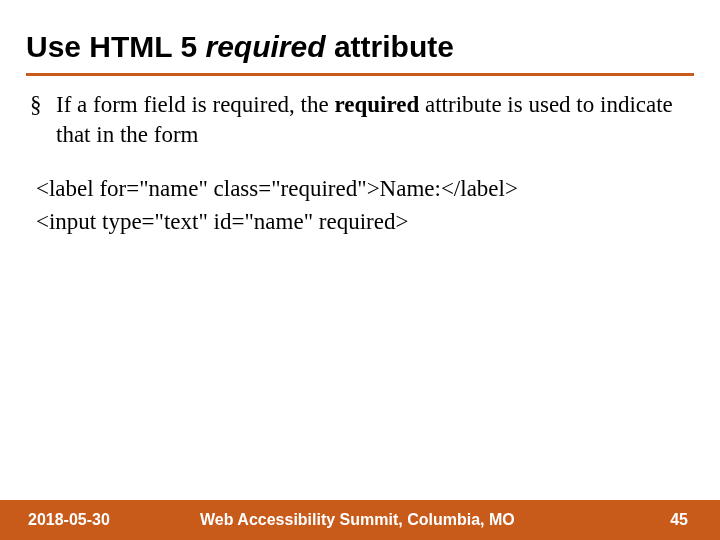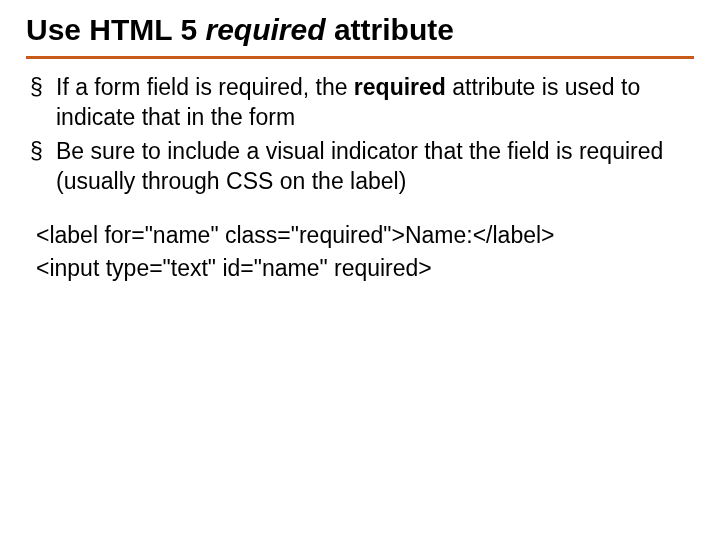--- a/index.html
+++ b/index.html
@@ -18,31 +18,33 @@
     flex-direction: column;
   }
   .title-area {
     padding: 12px 26px 4px 26px;
   }
   .title {
     font-size: 30px;
     font-weight: bold;
     color: #000;
     line-height: 1.2;
+    margin-top: 17px;
   }
   .title .ital { font-style: italic; }
   .rule {
     height: 3px;
     background: #c85a1a;
     margin: 4px 26px 0 26px;
   }
   .content {
     flex: 1;
     padding: 14px 30px 0 30px;
     color: #000;
+    font-family: Liberation Serif, serif;
   }
   .bullets {
     list-style: none;
     margin-bottom: 22px;
   }
   .bullets li {
     position: relative;
     padding-left: 26px;
     font-size: 23px;
     line-height: 1.3;
@@ -83,20 +85,24 @@
 <body>
 
 <div class="slide">
   <div class="title-area">
     <h1 class="title"><span>Use HTML 5 </span><span class="ital">required </span><span>attribute</span></h1>
   </div>
   <div class="rule"></div>
   <div class="content">
     <ul class="bullets">
       <li><span>If a form field is required, the </span><span class="bold">required</span><span> attribute is used to indicate that in the form</span></li>
-      <li><span>Be sure to include a visual indicator that the field is required (usually through CSS on the label)</span><span class="bold"></span><span></span></li>
     </ul>
     <div class="example">
       <div>&lt;label for="name" class="required"&gt;Name:&lt;/label&gt;</div>
       <div>&lt;input type="text" id="name" required&gt;</div>
     </div>
   </div>
+  <div class="footer">
+    <div class="footer-date">2018-05-30</div>
+    <div class="footer-title">Web Accessibility Summit, Columbia, MO</div>
+    <div class="footer-page">45</div>
+  </div>
 </div>
 
 </body></html>

